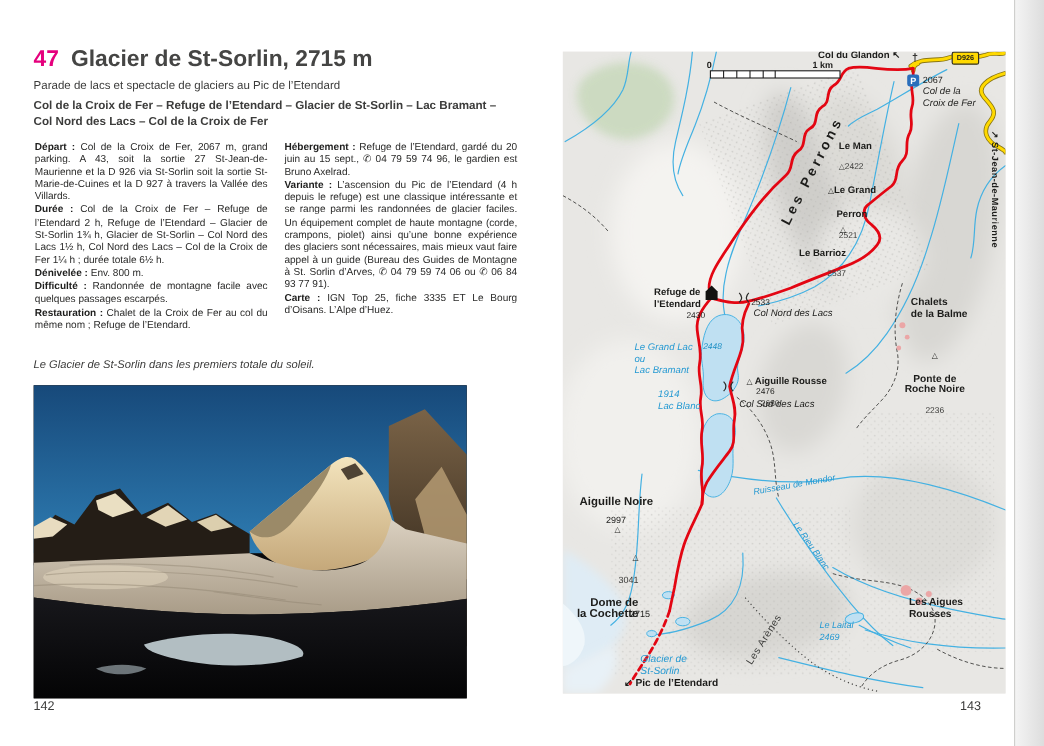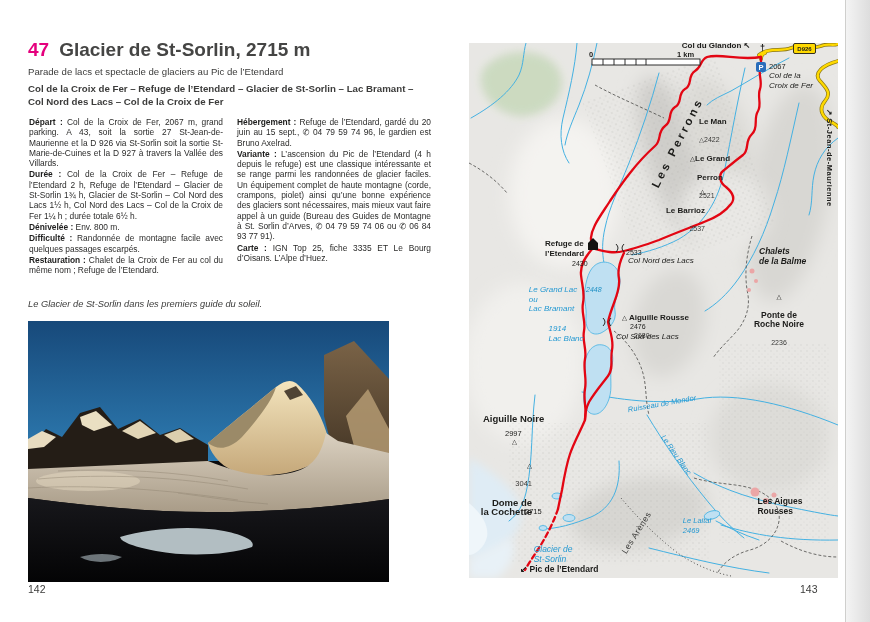--- a/index.html
+++ b/index.html
@@ -23,21 +23,21 @@
   .pagenum{position:absolute;font-size:10.5px;color:#3c3c3b}
   #pn-left{left:28px;top:583px}
   #pn-right{left:800px;top:583px;width:38px;}
 
   
   .map{position:absolute;left:469px;top:43px;width:369px;height:535px;background:#e8e7e4;overflow:hidden}
   .map > svg{position:absolute;left:0;top:0}
   .ml{position:absolute;font-size:8px;font-weight:700;color:#1c1c1a;line-height:9.5px;white-space:pre-line}
   .rg{font-weight:400}
   .it{font-style:italic;font-weight:400}
-  .bit{font-style:italic;font-weight:700}
+  .bit{font-weight:700}
   .blue{color:#2599d2}
   .elev{font-size:7px;font-weight:400;color:#3a3a38;line-height:8.5px}
   .tri{font-size:6.5px;font-weight:400;line-height:8.5px}
   .ctr{transform:translateX(-50%);}
   .badge{position:absolute;left:324px;top:0;width:21px;height:9px;background:#ffd900;border:1px solid #33301f;
          border-radius:2px;font-size:6px;font-weight:700;color:#1c1c1a;display:flex;align-items:center;justify-content:center}
   .pk{position:absolute;left:287px;top:19px;width:10px;height:10px;background:#2a6ebb;border-radius:2px;
       color:#fff;font-size:7.5px;font-weight:700;display:flex;align-items:center;justify-content:center}
   .vert{writing-mode:vertical-rl;letter-spacing:.5px}
 </style>
@@ -60,21 +60,21 @@
       <p><b>Difficulté : </b><span>Randonnée de montagne facile avec quelques passages escarpés.</span></p>
       <p><b>Restauration : </b><span>Chalet de la Croix de Fer au col du même nom ; Refuge de l’Etendard.</span></p>
     </div>
     <div class="col">
       <p><b>Hébergement : </b><span>Refuge de l’Etendard, gardé du 20 juin au 15 sept., ✆ 04 79 59 74 96, le gardien est Bruno Axelrad.</span></p>
       <p><b>Variante : </b><span>L’ascension du Pic de l’Etendard (4 h depuis le refuge) est une classique intéressante et se range parmi les randonnées de glacier faciles. Un équipement complet de haute montagne (corde, crampons, piolet) ainsi qu’une bonne expérience des glaciers sont nécessaires, mais mieux vaut faire appel à un guide (Bureau des Guides de Montagne à St. Sorlin d’Arves, ✆ 04 79 59 74 06 ou ✆ 06 84 93 77 91).</span></p>
       <p><b>Carte : </b><span>IGN Top 25, fiche 3335 ET Le Bourg d’Oisans. L’Alpe d’Huez.</span></p>
     </div>
   </div>
 
-  <p class="caption">Le Glacier de St-Sorlin dans les premiers guide du soleil.</p>
+  <p class="caption">Le Glacier de St-Sorlin dans les premiers totale du soleil.</p>
 
   <div class="photo">
     <svg width="361" height="261" viewBox="0 0 361 261">
       <defs>
         <linearGradient id="sky" x1="0" y1="0" x2="0" y2="1">
             <stop offset="0" stop-color="#17497a"></stop>
             <stop offset="1" stop-color="#2e7cb2"></stop>
           </linearGradient>
         <linearGradient id="dome" x1="0" y1="0" x2="0" y2="1">
             <stop offset="0" stop-color="#f3e4bd"></stop>

